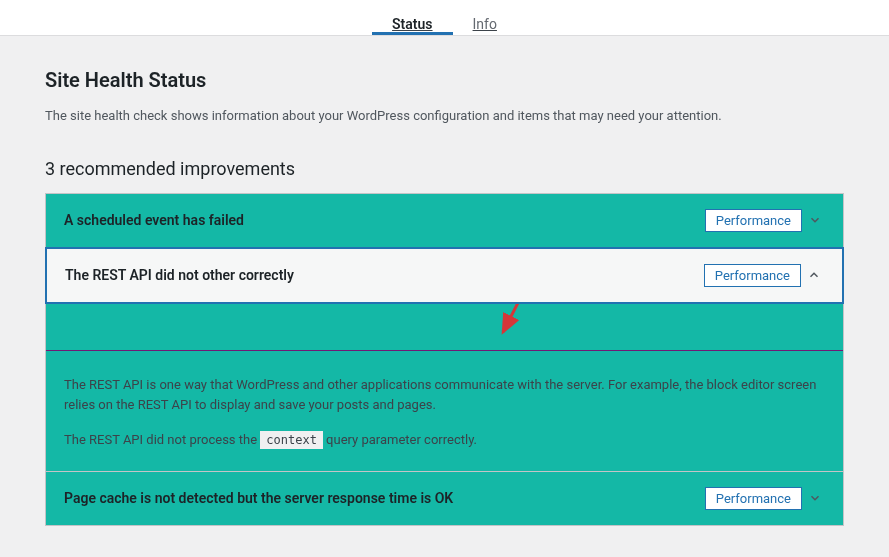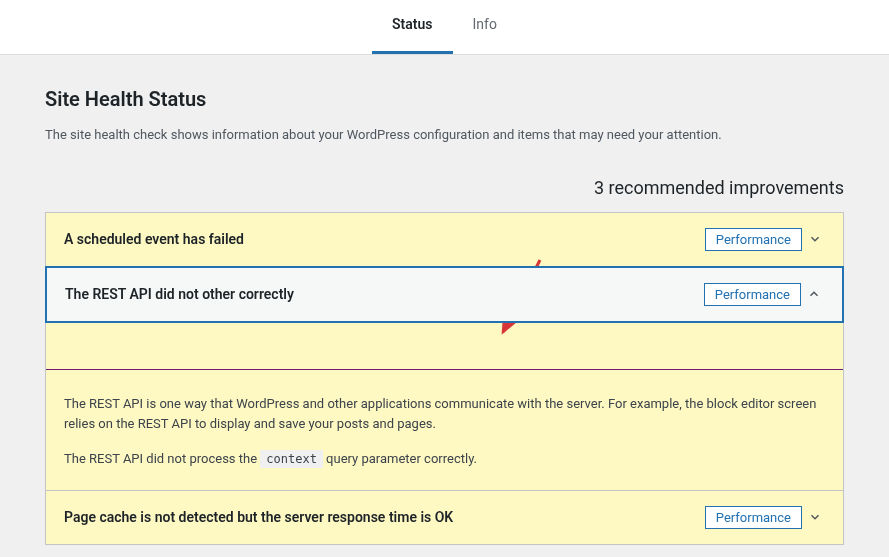--- a/index.html
+++ b/index.html
@@ -10,21 +10,22 @@
       background: #f0f0f1;
       width: 889px;
       height: 557px;
       overflow: hidden;
     }
     .tabs-wrapper {
       background: #fff;
       border-bottom: 1px solid #dcdcde;
       display: flex;
       justify-content: center;
-      height: 55px;
+      height: 36px;
+      text-decoration: underline;
     }
     .tab {
       padding: 16px 20px 14px;
       font-size: 14px;
       color: #646970;
       cursor: pointer;
       border-bottom: 3px solid transparent;
       font-weight: 400;
     }
     .tab.active {
@@ -46,33 +47,32 @@
       font-size: 13px;
       color: #50575e;
       margin-bottom: 32px;
       line-height: 1.5;
     }
     .section-title {
       font-size: 18px;
       font-weight: 400;
       color: #1d2327;
       margin-bottom: 14px;
-      text-align: right;
     }
     .section-description {
       font-size: 13px;
       color: #50575e;
       margin-bottom: 20px;
       line-height: 1.6;
     }
     .accordion {
       border: 1px solid #c3c4c7;
     }
     .accordion-item {
-      background: #fef9c3;
+      background: #14b8a6;
       border-bottom: 1px solid #c3c4c7;
     }
     .accordion-item:last-child {
       border-bottom: none;
     }
     .accordion-item.open .accordion-header {
       border: 2px solid #2271b1;
       background: #f6f7f7;
       margin: -1px;
       position: relative;

